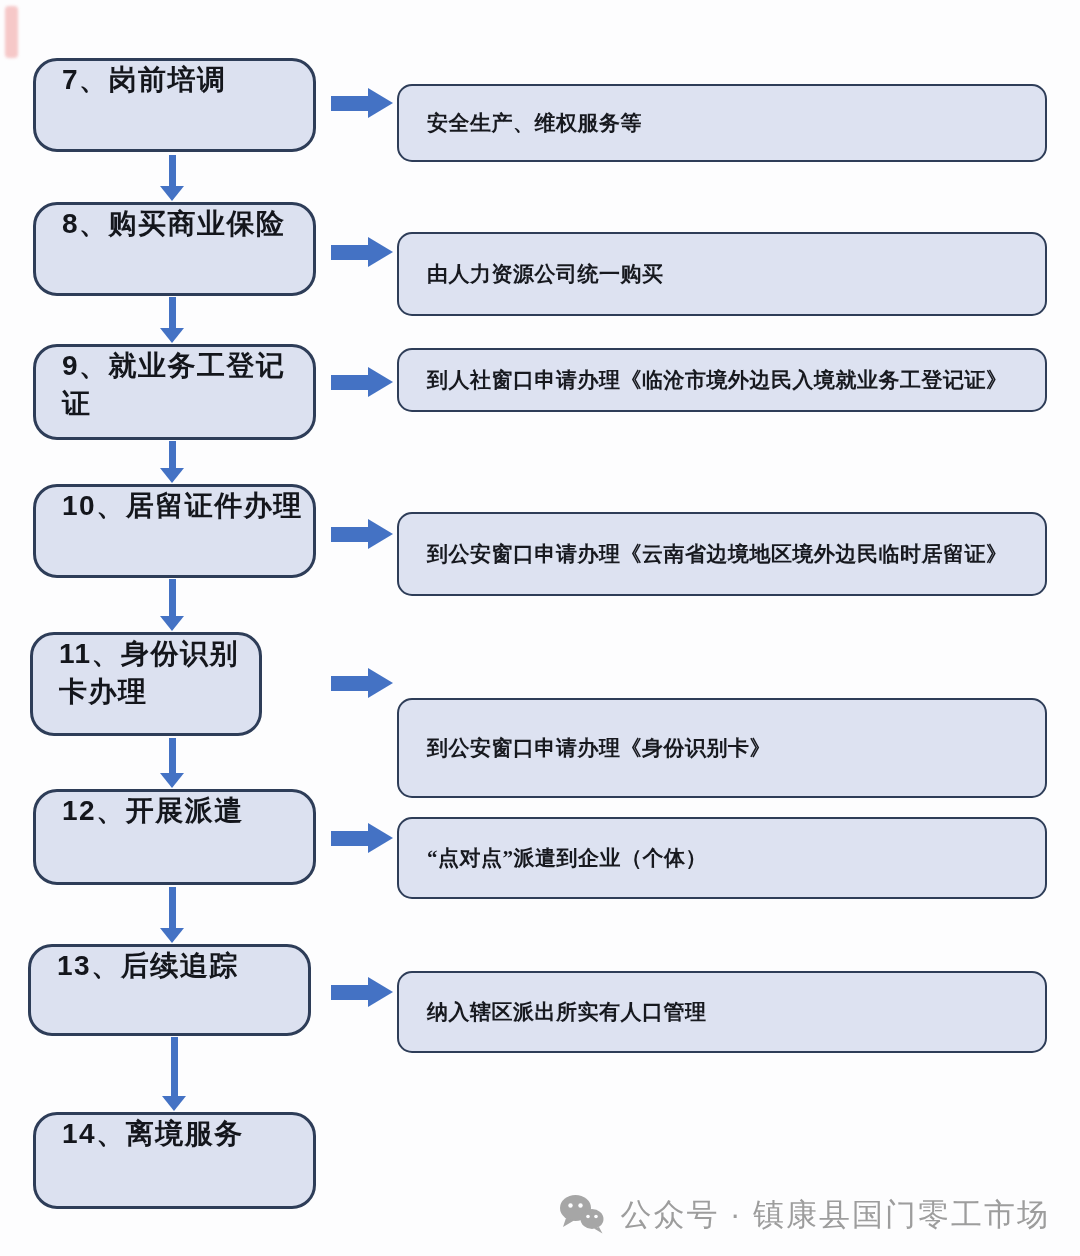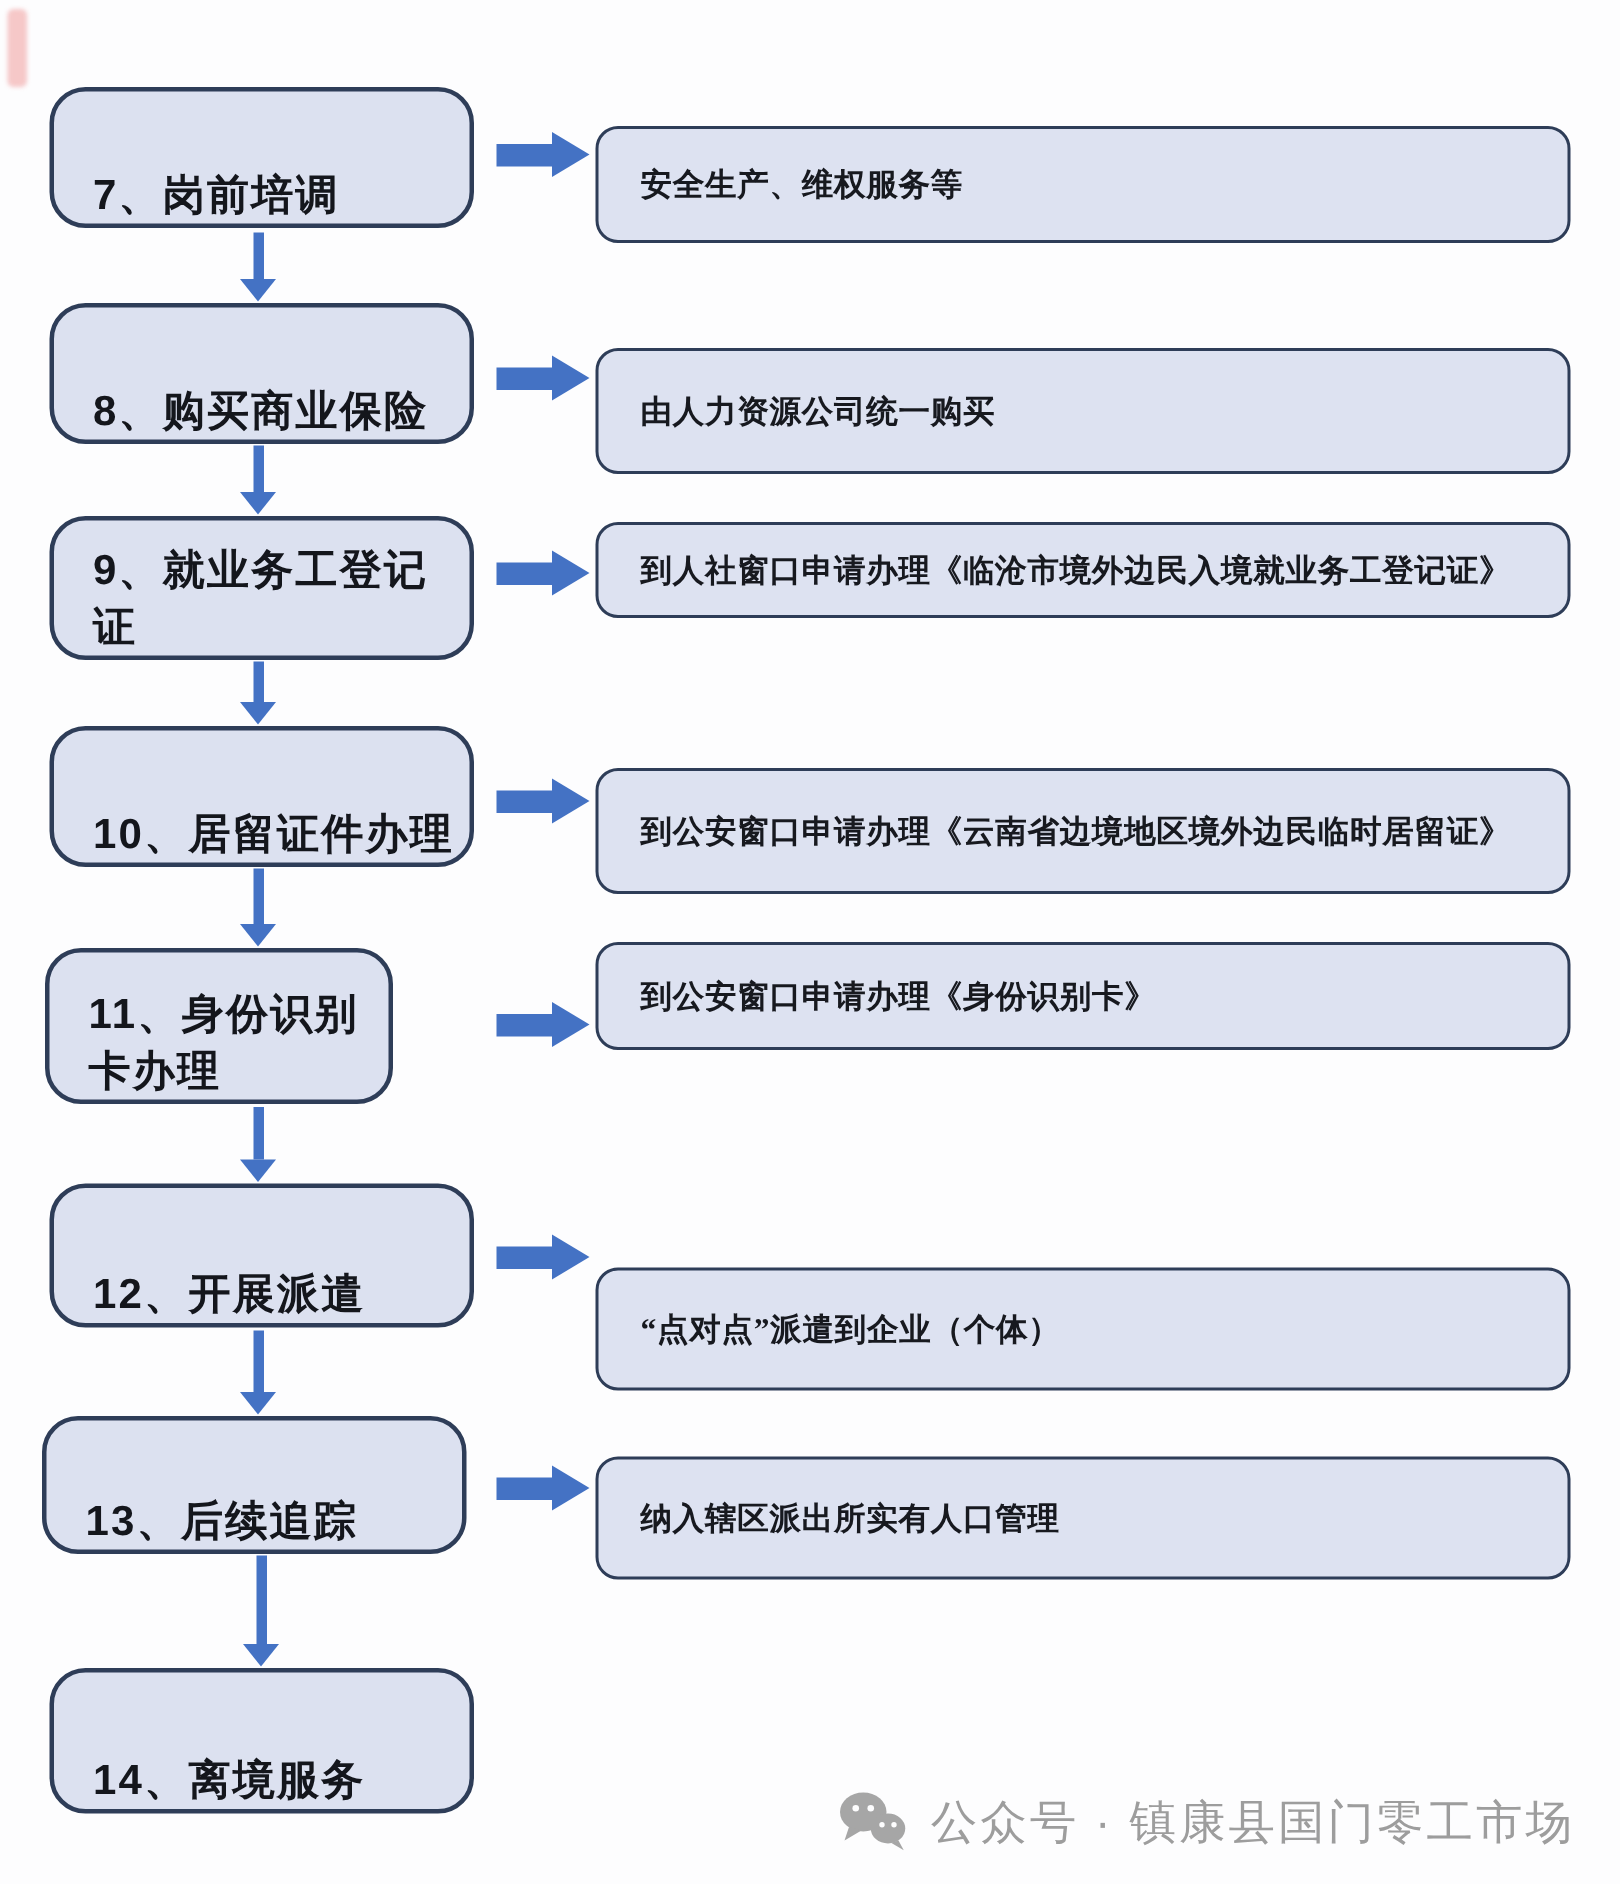--- a/index.html
+++ b/index.html
@@ -7,21 +7,21 @@
     position:relative;width:1080px;height:1256px;background:#fdfdfe;overflow:hidden;
     font-family:"Liberation Sans","DejaVu Sans",sans-serif;
   }
   
   .artifact{position:absolute;left:5px;top:6px;width:13px;height:52px;
     background:rgba(235,120,120,.40);border-radius:4px;filter:blur(1.5px);}
   
   .lbox{
     position:absolute;left:33px;width:283px;box-sizing:border-box;
     background:#dce1f0;border:3px solid #2e3d58;border-radius:24px;
-    display:flex;align-items:flex-end;padding:0 10px 0 26px;
+    display:flex;align-items:flex-start;padding:0 10px 0 26px;
     font-weight:bold;font-size:28px;color:#14161c;letter-spacing:1.5px;
   }
   .lb0{top:58px;height:94px}
   .lb1{top:202px;height:94px}
   .lb2{top:344px;height:96px}
   .lb3{top:484px;height:94px}
   .lb4{top:632px;height:104px;width:232px;left:30px}
   .lb5{top:789px;height:96px}
   .lb6{top:944px;height:92px;left:28px}
   .lb7{top:1112px;height:97px}
@@ -30,22 +30,22 @@
     position:absolute;left:397px;width:650px;box-sizing:border-box;
     background:#dde2f1;border:2.5px solid #2e3d58;border-radius:15px;
     display:flex;align-items:center;padding:0 14px 0 28px;
     font-family:"Liberation Serif","DejaVu Serif",serif;
     font-weight:600;font-size:21px;color:#17191f;letter-spacing:.5px;margin-top:20px;
   }
   .db0{top:64px;height:78px}
   .db1{top:212px;height:84px}
   .db2{top:328px;height:64px}
   .db3{top:492px;height:84px}
-  .db4{top:608px;height:72px}
-  .db5{top:825px;height:82px}
+  .db4{top:678px;height:100px}
+  .db5{top:797px;height:82px}
   .db6{top:951px;height:82px}
   
   .harrow{position:absolute;left:331px;width:62px;height:30px;display:flex;align-items:center;}
   .hshaft{width:37px;height:15px;background:#4472c4;}
   .hhead{width:0;height:0;border-top:15px solid transparent;border-bottom:15px solid transparent;border-left:25px solid #4472c4;}
   .ha0{top:88px}.ha1{top:237px}.ha2{top:367px}.ha3{top:519px}
   .ha4{top:668px}.ha5{top:823px}.ha6{top:977px}
   
   .varrow{position:absolute;left:160px;width:24px;display:flex;flex-direction:column;align-items:center;}
   .vshaft{width:7px;flex:1;background:#4472c4;}

